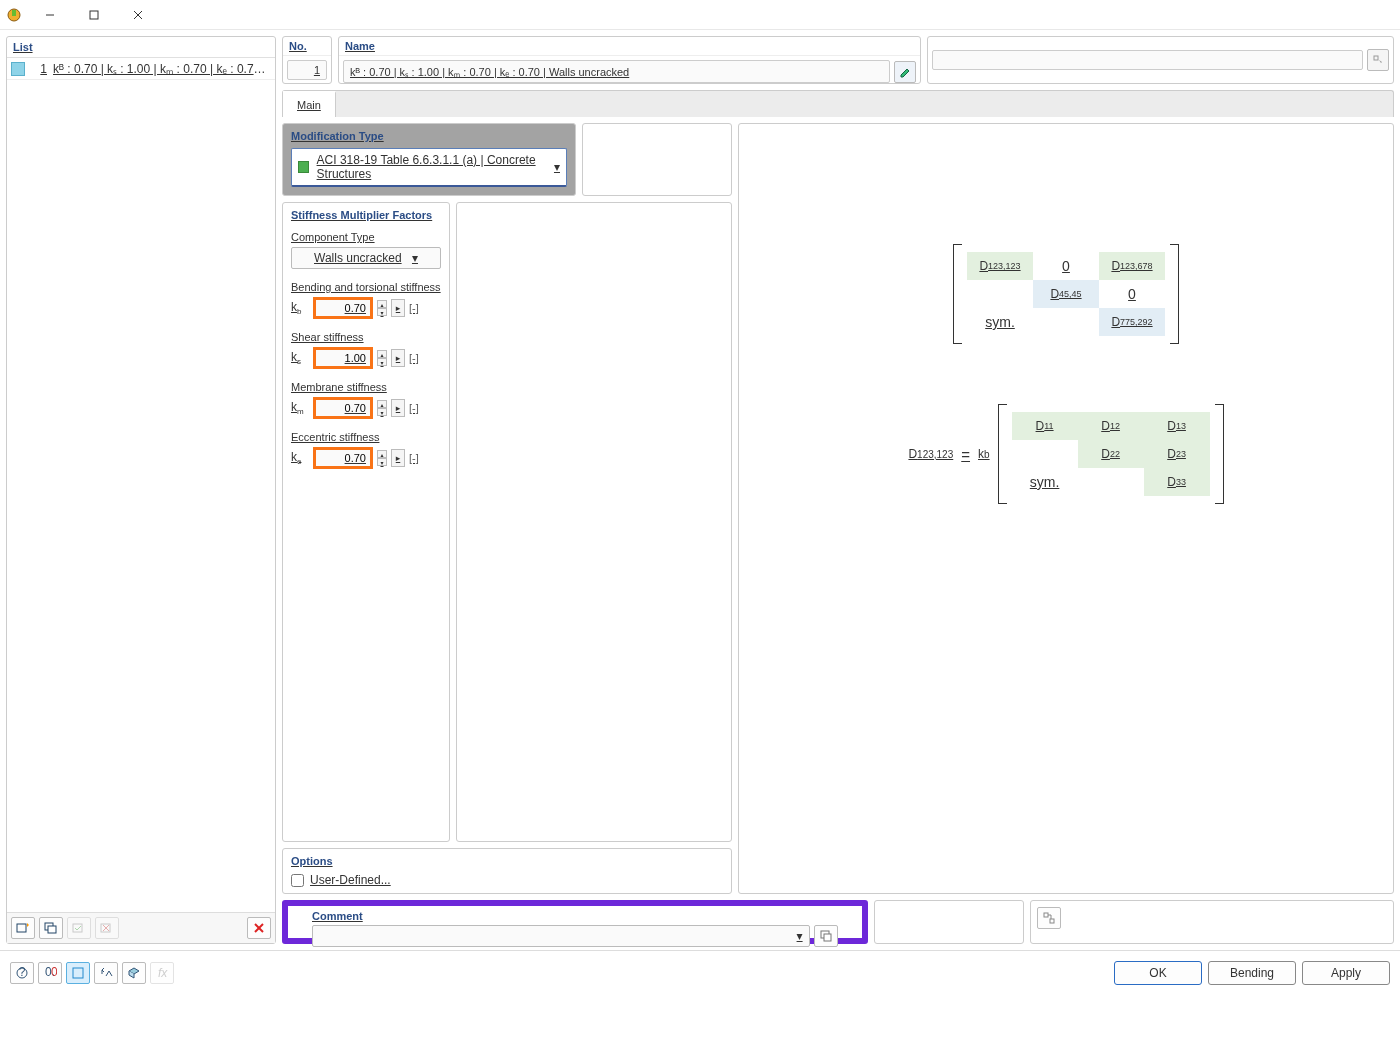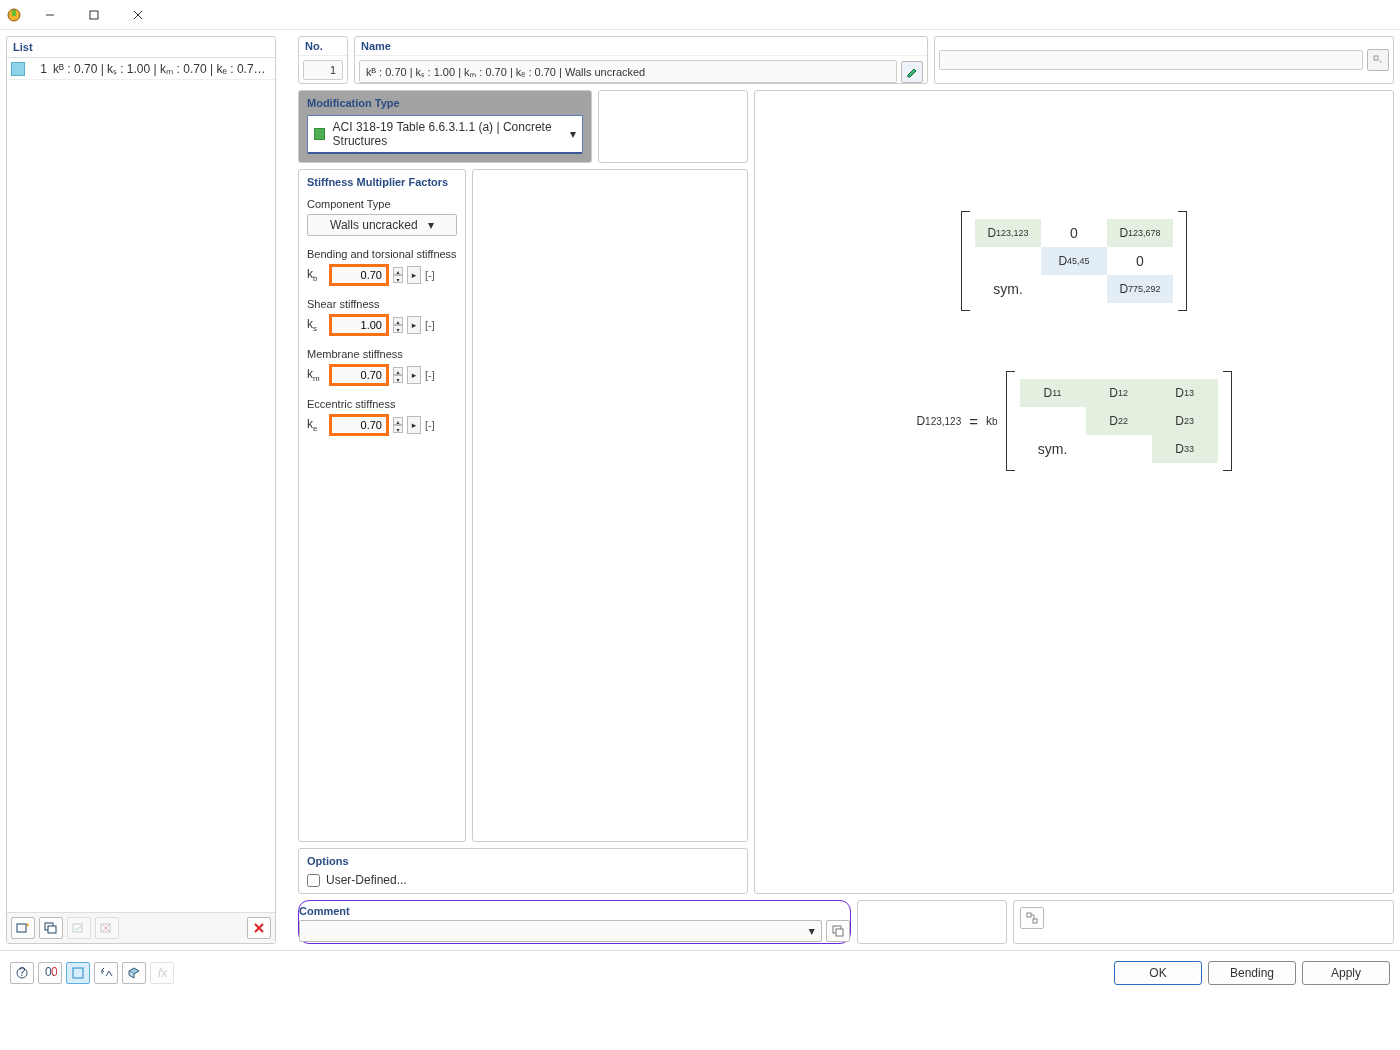--- a/index.html
+++ b/index.html
@@ -4,21 +4,21 @@
 <style>
 * { box-sizing: border-box; margin: 0; padding: 0; font-family: 'Segoe UI', Tahoma, sans-serif; font-size: 12px; }
 body { background: #fff; color: #333; width: 1400px; height: 1050px; overflow: hidden; }
 
 .titlebar { height: 30px; display: flex; align-items: center; padding: 0 6px; background: #fff; border-bottom: 1px solid #e8e8e8; }
 .titlebar .icon { width: 16px; height: 16px; margin-right: 6px; }
 .titlebar .title { flex: 1; font-size: 12px; color: #333; }
 .titlebar .winbtn { width: 44px; height: 28px; display: flex; align-items: center; justify-content: center; }
 .titlebar .winbtn svg { width: 10px; height: 10px; }
 
-.outer { padding: 6px; height: 920px; display: flex; gap: 22px; }
+.outer { padding: 6px; height: 920px; display: flex; gap: 6px; text-decoration: underline; }
 
 .leftpanel { width: 270px; display: flex; flex-direction: column; border: 1px solid #ccc; border-radius: 3px; background: #f7f7f7; }
 .panel-header { font-size: 11px; color: #2a4c85; font-weight: 600; padding: 4px 6px; background: #fff; border-bottom: 1px solid #e0e0e0; border-radius: 3px 3px 0 0;}
 .list-row { display: flex; align-items: center; background: #fff; border-bottom: 1px solid #eee; padding: 2px 4px; font-size: 11px; }
 .list-row .sq { width: 14px; height: 14px; background: #8ed3e8; border: 1px solid #5ab0cc; margin-right: 6px; }
 .list-row .num { width: 16px; text-align: right; margin-right: 6px; }
 .list-row .txt { white-space: nowrap; overflow: hidden; text-overflow: ellipsis; flex: 1; }
 .left-body { flex: 1; background: #fff; }
 
 .left-toolbar { display: flex; gap: 4px; padding: 4px; border-top: 1px solid #ddd; background: #f7f7f7; }
@@ -87,21 +87,21 @@
 .matrix::after { right:0; border-left:none; }
 .mrow { display:flex; }
 .mcell { width: 66px; height: 28px; display:flex; align-items:center; justify-content:center; font-size: 14px; }
 .mcell sub { font-size: 9px; }
 .hl-g { background: #e3f0df; }
 .hl-b { background: #e2edf5; }
 .eq-label { font-size: 15px; display:flex; align-items:center; }
 .eq-label sub { font-size: 10px; }
 
 .comment-row { display:flex; gap: 6px; height: 44px; }
-.comment-box { flex: 1.5; border: 1px solid #6d28d9; border-radius: 11px; background: #fff; padding: 4px 0; display:flex; flex-direction:column; }
+.comment-box { flex: 1.5; border: 6px solid #6d28d9; border-radius: 3px; background: #fff; padding: 4px 24px; display:flex; flex-direction:column; }
 .comment-input { display:flex; align-items:center; gap:4px; }
 .csel { flex:1; border: 1px solid #bbb; padding: 3px 6px; border-radius: 2px; background:#fafafa; min-height:20px; display:flex; }
 .csel .chev { margin-left:auto; }
 .iconboxsmall { display:flex; align-items:center; justify-content:center; width: 150px; border: 1px solid #ccc; border-radius: 3px; background: #fff; }
 .iconboxsmall2 { flex:1; display:flex; align-items: flex-start; padding: 6px; border: 1px solid #ccc; border-radius: 3px; background: #fff; }
 .smallbtn { width: 24px; height: 22px; border: 1px solid #bbb; background: #fdfdfd; border-radius:2px; display:flex; align-items:center; justify-content:center;}
 
 .bottombar { height: 44px; border-top: 1px solid #ddd; display:flex; align-items: center; padding: 0 10px; gap: 6px; }
 .bottombar .spacer { flex: 1; }
 .bottombar .btn { min-width: 88px; height: 24px; border: 1px solid #888; background: #fdfdfd; border-radius: 3px; font-size: 12px; display:flex; align-items:center; justify-content:center; }
@@ -212,20 +212,23 @@
           <div class="pick-btn">
               <svg width="12" height="12" viewBox="0 0 12 12">
                 <rect x="2" y="2" width="4" height="4" fill="none" stroke="#999"></rect>
                 <path d="M7 6 l3 2 l-1 1 l-2 -3" fill="#999"></path>
               </svg>
             </div>
         </div>
       </div>
     </div>
 
+    <div class="tabrow">
+      <div class="tab">Main</div>
+    </div>
 
     <div class="mainarea">
 
       <div class="col-left">
 
         <div style="display:flex; gap:6px;">
           <div class="modtype-box" style="flex:1;">
             <div class="section-title">Modification Type</div>
             <div class="dropdown">
               <span class="sw"></span>

